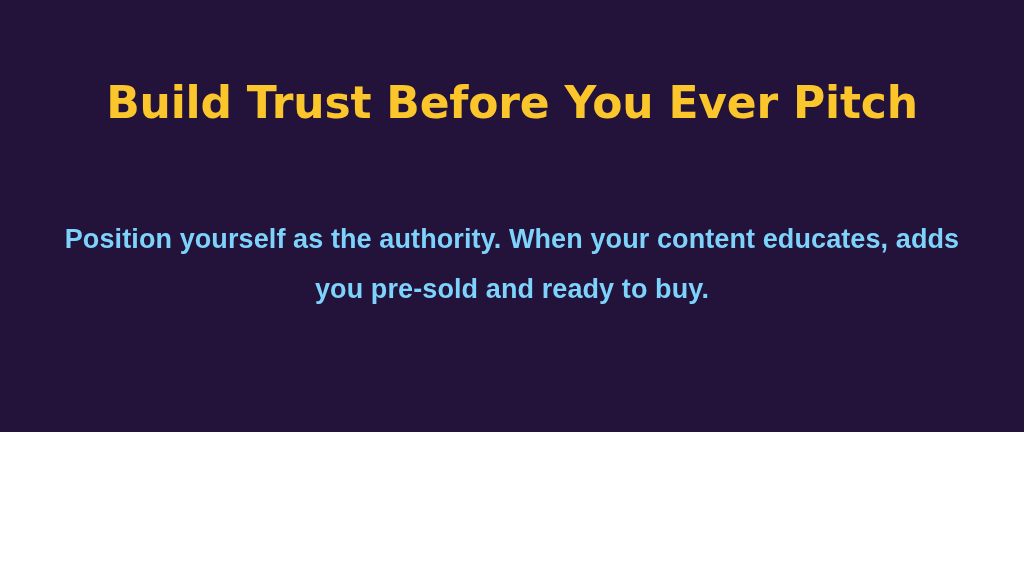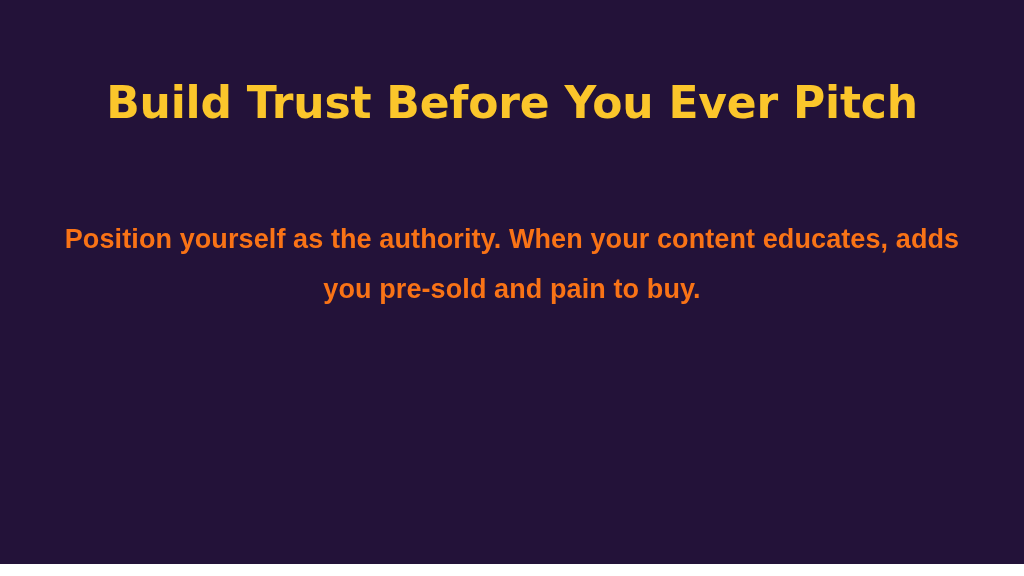--- a/index.html
+++ b/index.html
@@ -10,21 +10,21 @@
   body {
     width: 1024px;
     height: 576px;
     overflow: hidden;
     font-family: "Liberation Sans", sans-serif;
   }
 
   .slide {
     position: relative;
     width: 1024px;
-    height: 564px;
+    height: 432px;
     box-sizing: border-box;
     background: #231239;
     overflow: hidden;
   }
 
   .slide-title {
     position: absolute;
     left: 0;
     right: 0;
     top: 46px;
@@ -58,18 +58,18 @@
     white-space: nowrap;
   }
 </style>
 </head>
 <body>
 
 <div class="slide" style="background: rgb(35, 18, 57);">
 
   <h1 class="slide-title" style="color: rgb(251, 198, 43);">Build Trust Before You Ever Pitch</h1>
 
-  <div class="slide-body" style="color: #f97316;">
+  <div class="slide-body" style="color: #7dd3fc;">
     <span class="body-line">Position yourself as the authority. When your content educates, adds</span>
-    <span class="body-line">you pre-sold and pain to buy.</span>
+    <span class="body-line">you pre-sold and ready to buy.</span>
   </div>
 
 </div>
 
 </body></html>

